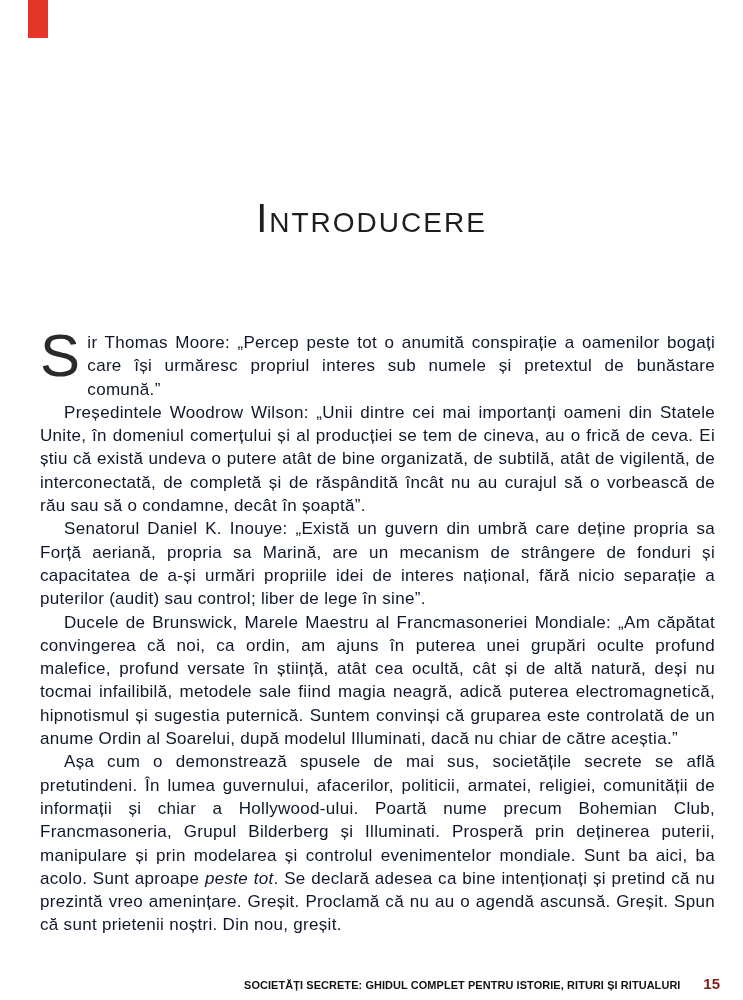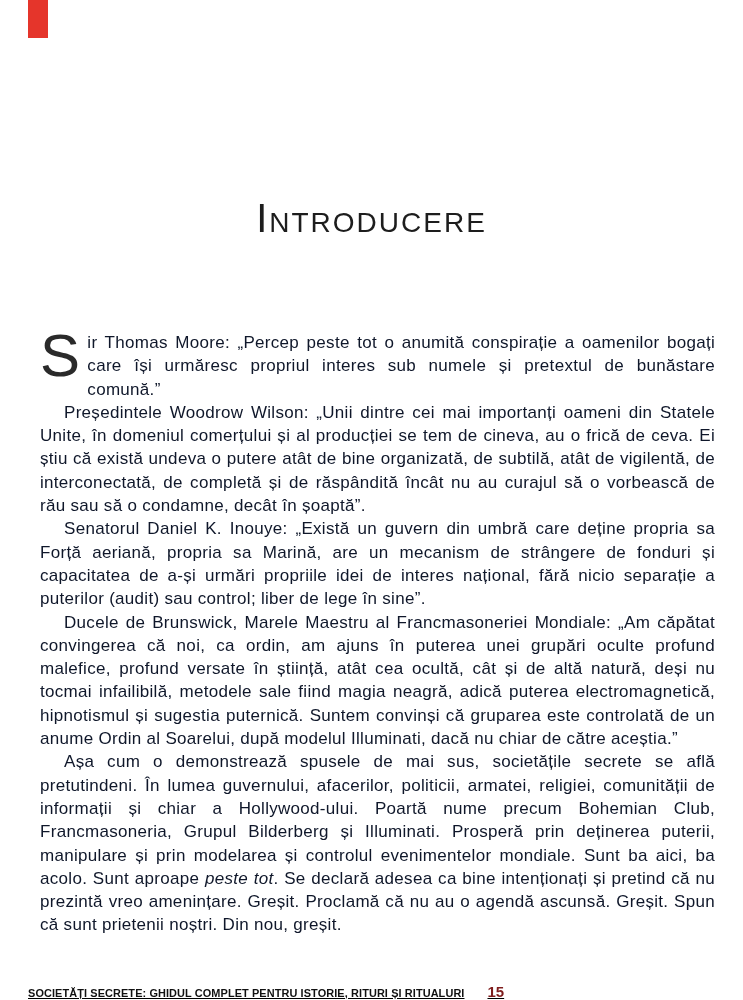--- a/index.html
+++ b/index.html
@@ -52,25 +52,24 @@
     font-size: 60px;
     line-height: 0.78;
     padding: 2px 7px 0 0;
     color: #2a2a2a;
   }
   .body-text em { font-style: italic; }
   .footer {
     position: absolute;
     left: 28px;
     right: 23px;
-    bottom: 0;
+    bottom: 8px;
     display: flex;
-    justify-content: flex-start;
+    justify-content: flex-end;
     align-items: baseline;
-    text-decoration: underline;
   }
   .book-title {
     font-size: 11.5px;
     font-weight: bold;
     letter-spacing: 0.1px;
     color: #111111;
     display: inline-block;
     transform: scaleX(0.95);
     transform-origin: left center;
     white-space: nowrap;

